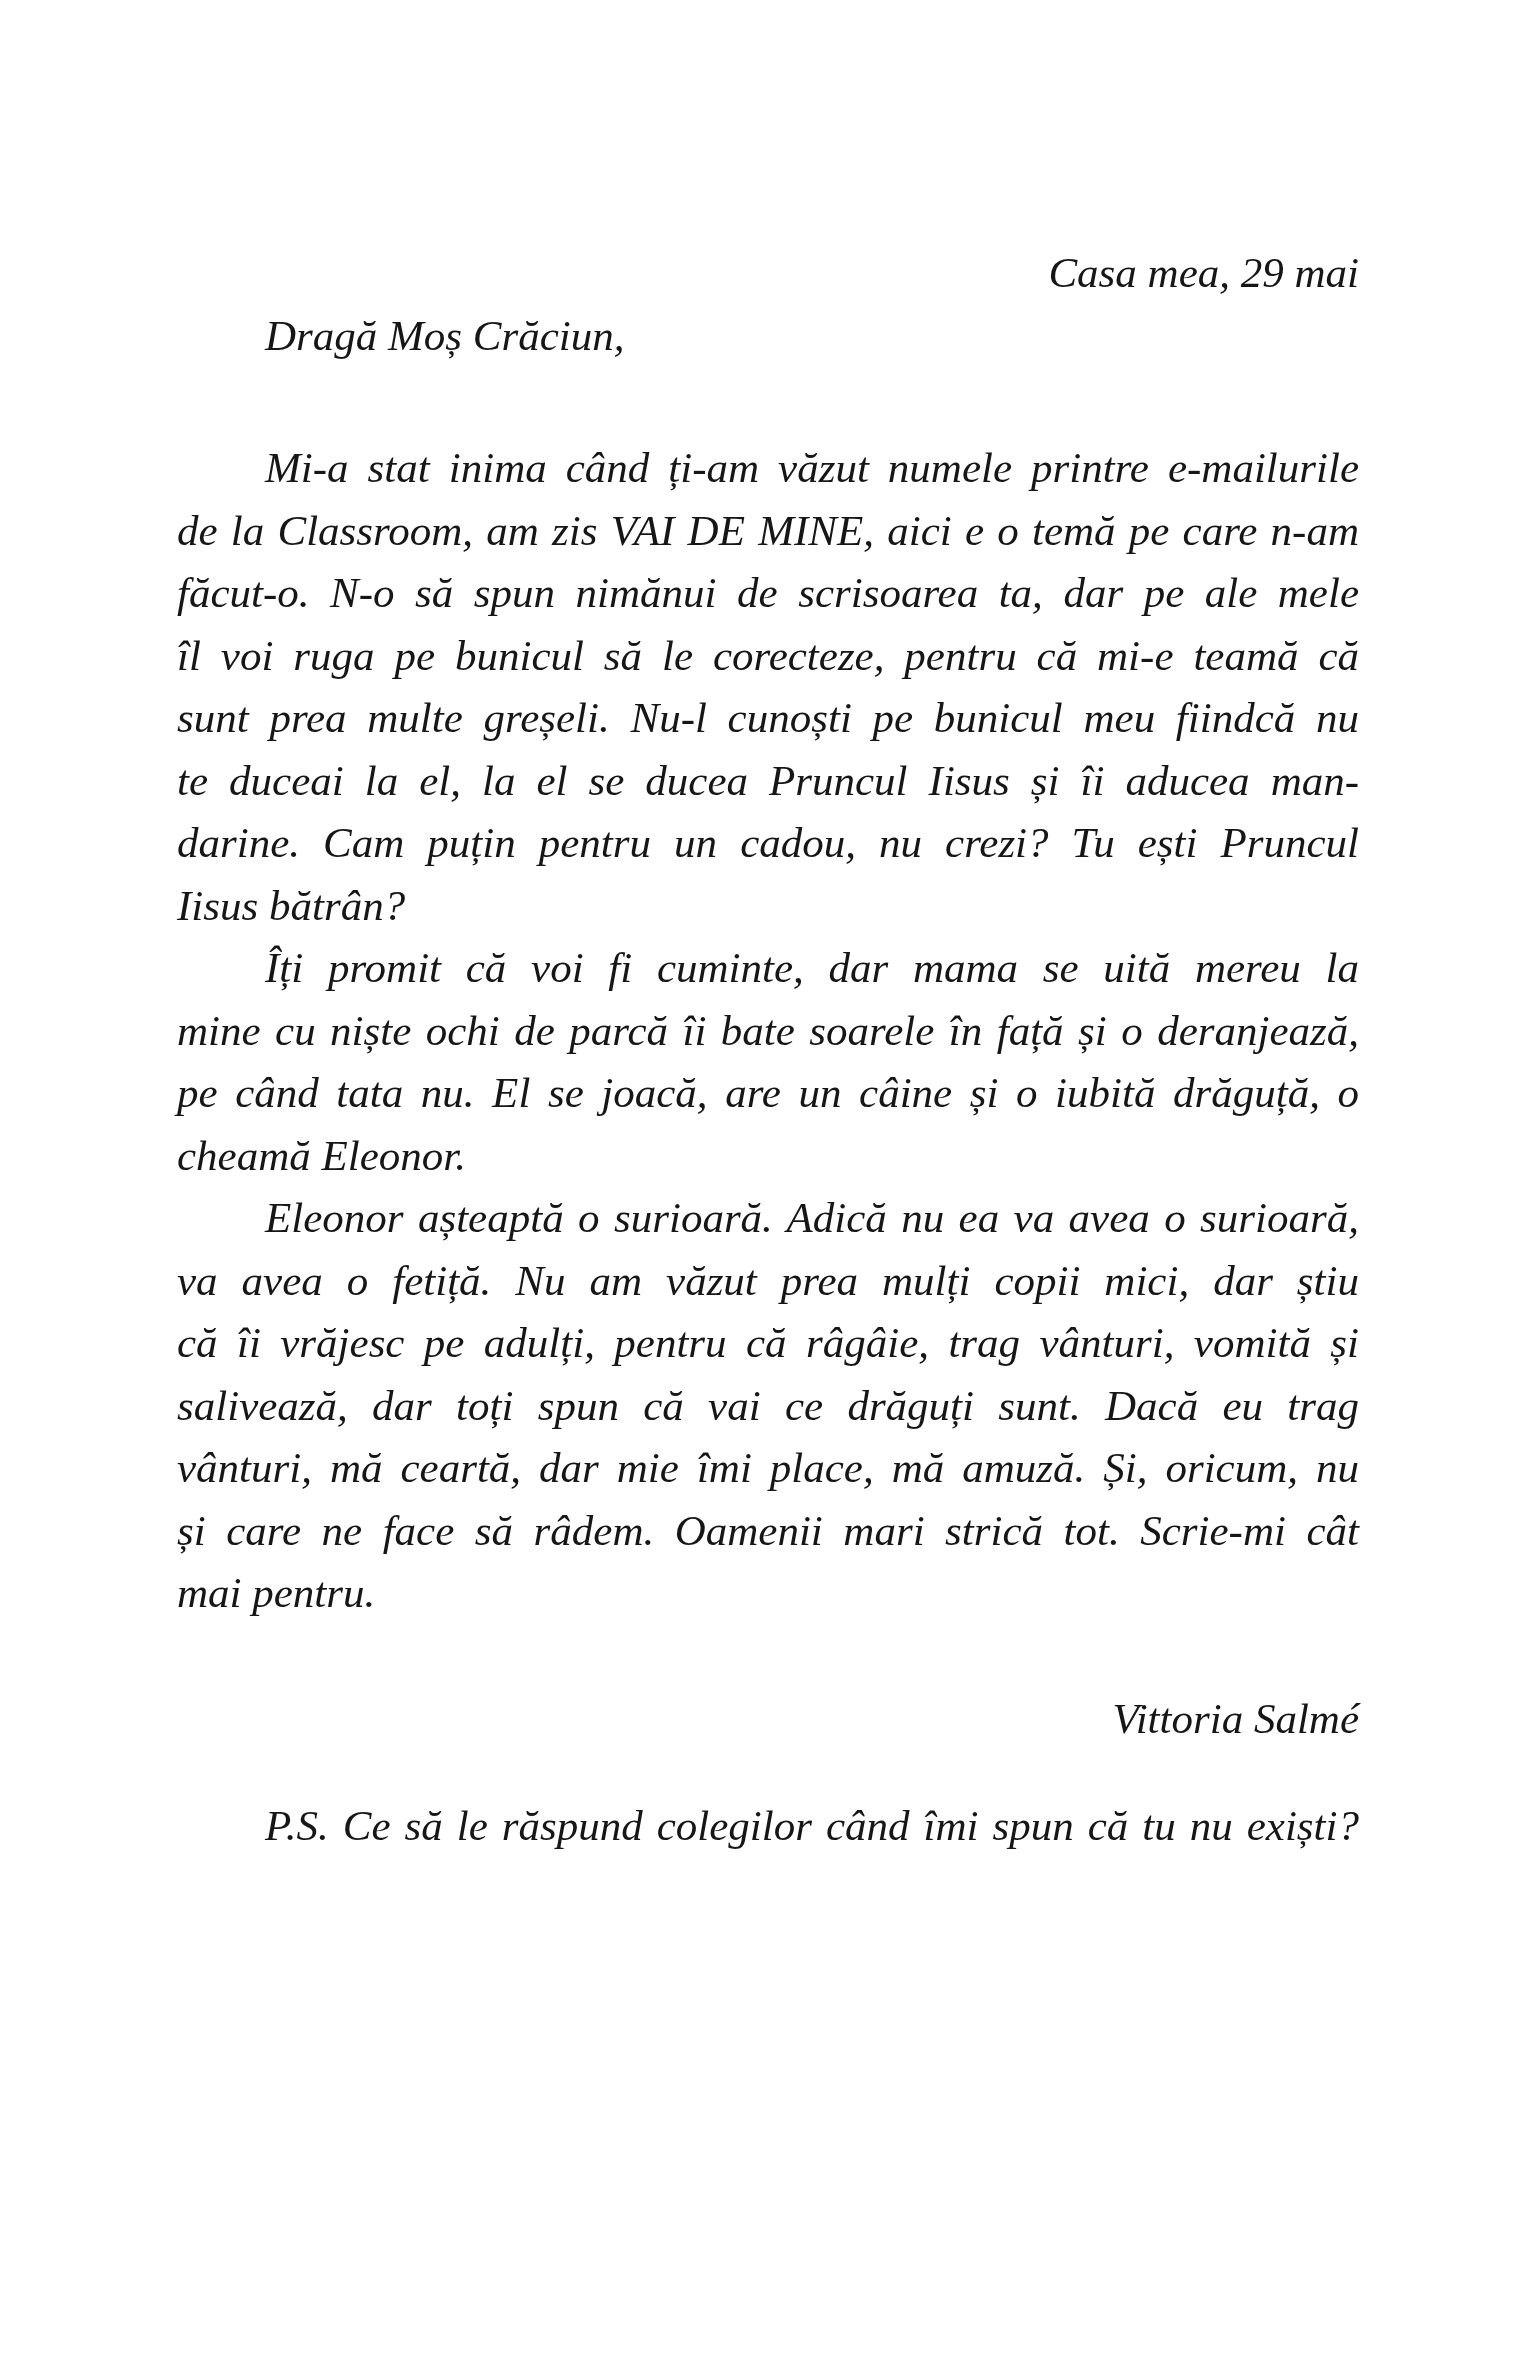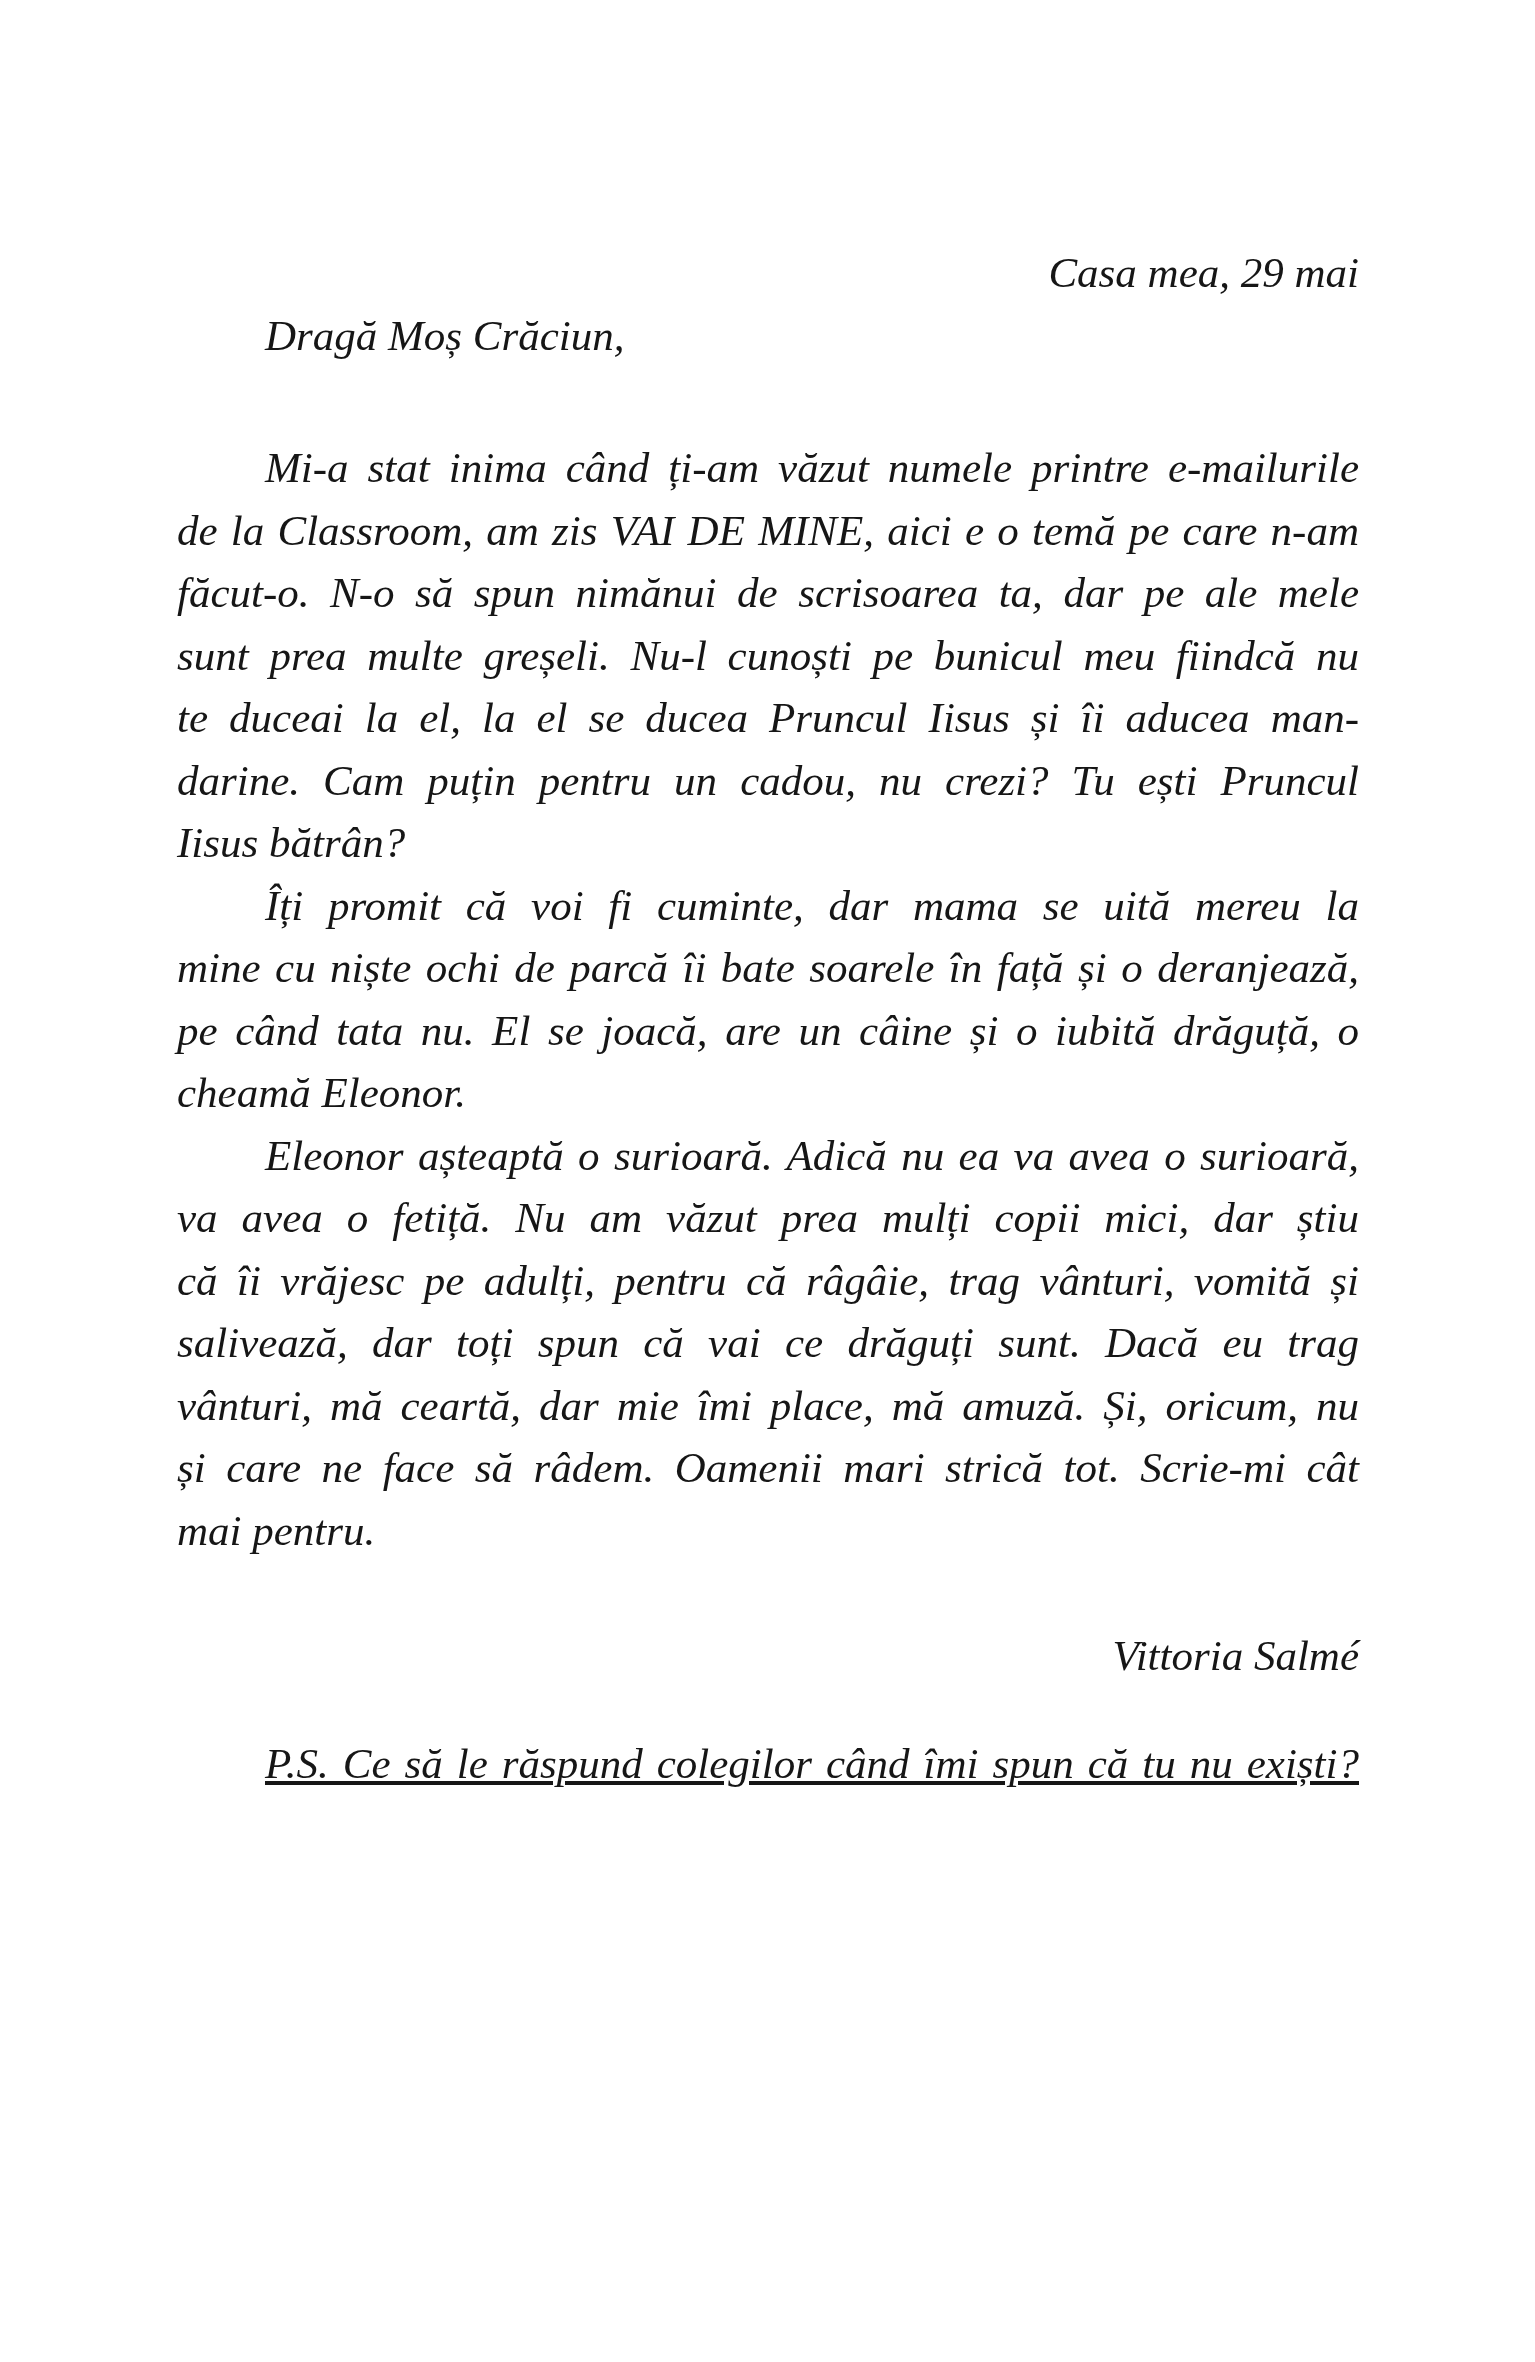--- a/index.html
+++ b/index.html
@@ -47,37 +47,37 @@
   }
   .paragraph-first {
     margin-top: 70px;
   }
   .signature {
     margin-top: 63px;
     text-align: right;
   }
   .postscript {
     margin-top: 45px;
-    text-decoration: underline;
   }
 </style>
 </head>
 <body>
 
 <div class="page">
   <div class="text-block">
 
     <div class="line dateline">Casa mea, 29 mai</div>
 
     <div class="line salutation indent">Dragă Moș Crăciun,</div>
 
     <div class="paragraph paragraph-first">
       <div class="line j indent">Mi-a stat inima când ți-am văzut numele printre e-mailurile</div>
       <div class="line j">de la Classroom, am zis VAI DE MINE, aici e o temă pe care n-am</div>
       <div class="line j">făcut-o. N-o să spun nimănui de scrisoarea ta, dar pe ale mele</div>
+      <div class="line j">îl voi ruga pe bunicul să le corecteze, pentru că mi-e teamă că</div>
       <div class="line j">sunt prea multe greșeli. Nu-l cunoști pe bunicul meu fiindcă nu</div>
       <div class="line j">te duceai la el, la el se ducea Pruncul Iisus și îi aducea man-</div>
       <div class="line j">darine. Cam puțin pentru un cadou, nu crezi? Tu ești Pruncul</div>
       <div class="line">Iisus bătrân?</div>
     </div>
 
     <div class="paragraph">
       <div class="line j indent">Îți promit că voi fi cuminte, dar mama se uită mereu la</div>
       <div class="line j">mine cu niște ochi de parcă îi bate soarele în față și o deranjează,</div>
       <div class="line j">pe când tata nu. El se joacă, are un câine și o iubită drăguță, o</div>

